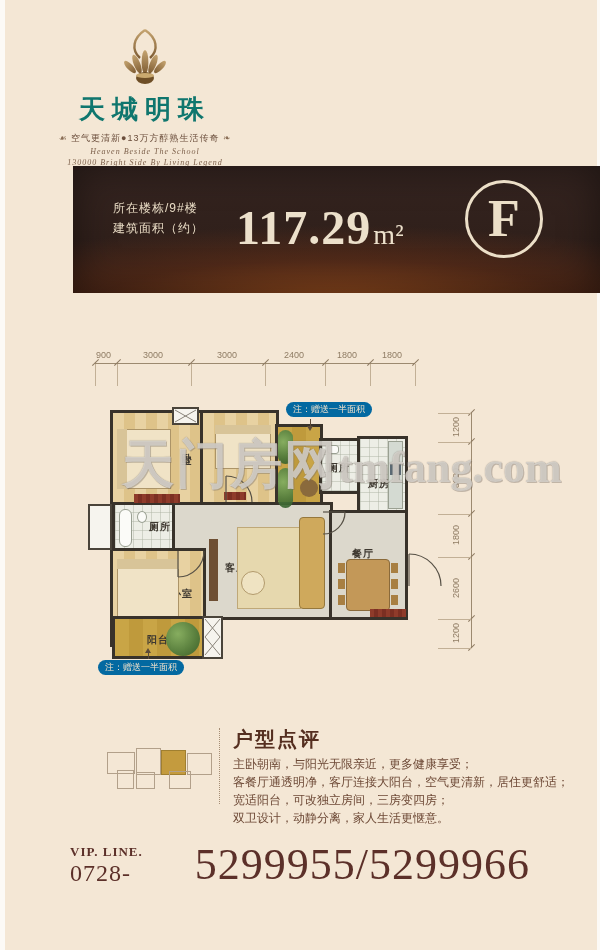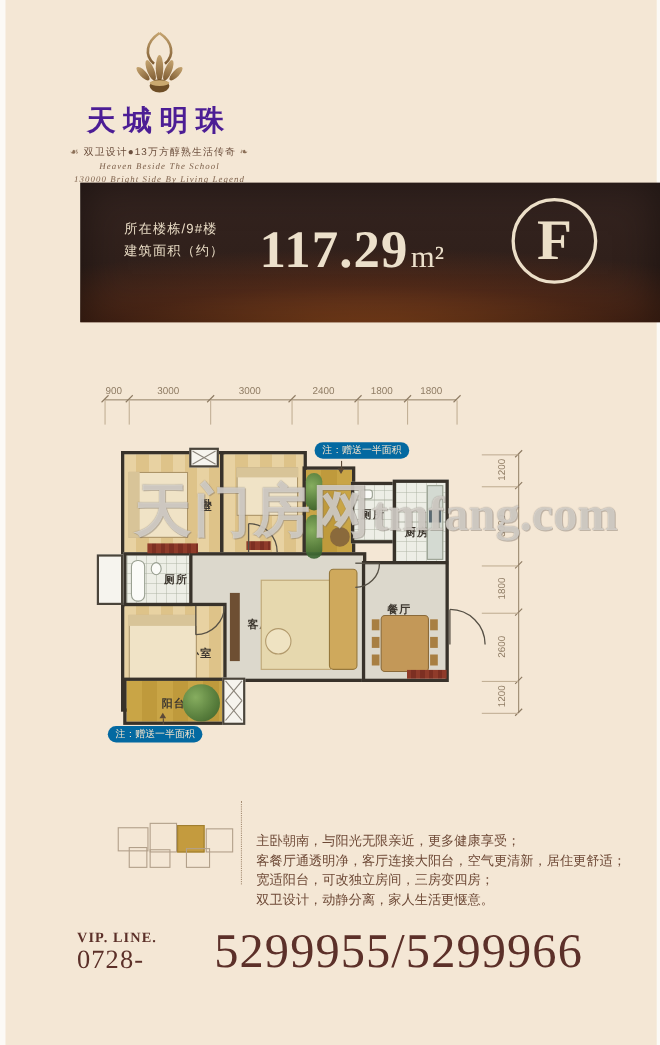--- a/index.html
+++ b/index.html
@@ -2,21 +2,21 @@
 <html><head>
 <meta charset="utf-8">
 <style>
   html,body{margin:0;padding:0;}
   body{width:600px;height:950px;background:#fff;font-family:"Liberation Sans","DejaVu Sans",sans-serif;}
   #page{position:relative;width:600px;height:950px;background:#f4e7d5;overflow:hidden;}
   .edge{position:absolute;top:0;bottom:0;background:#fcfaf6;}
   
   #logo-block{position:absolute;left:55px;top:28px;width:180px;text-align:center;}
   #crown{display:block;margin:0 auto;}
-  #logo-name{font-family:"Liberation Serif","DejaVu Serif",serif;font-size:26px;font-weight:bold;color:#4c1d95;letter-spacing:7px;margin-top:2px;}
+  #logo-name{font-family:"Liberation Serif","DejaVu Serif",serif;font-size:26px;font-weight:bold;color:#0f766e;letter-spacing:7px;margin-top:2px;}
   #tagline{font-size:9px;color:#6b4e3c;margin-top:5px;letter-spacing:1px;white-space:nowrap;}
   .flourish{color:#8a6e56;font-size:9px;}
   .script-line{font-family:"Liberation Serif","DejaVu Serif",serif;font-style:italic;font-size:8px;color:#7c5f49;margin-top:2px;letter-spacing:1px;}
   #ornament-row{font-size:9px;color:#8a6e56;margin-top:3px;}
   
   #banner{position:absolute;left:73px;top:166px;width:527px;height:127px;
     background:radial-gradient(120% 90% at 50% 108%, rgba(186,94,32,.75) 0%, rgba(122,56,24,.45) 38%, rgba(60,32,24,0) 68%),
                linear-gradient(180deg,#342420 0%,#30201b 55%,#2a1a16 100%);
     box-shadow:inset 0 0 40px rgba(0,0,0,.45);}
   #banner-left{position:absolute;left:40px;top:32px;color:#e9dcc5;}
@@ -95,21 +95,21 @@
         <ellipse cx="32" cy="34" rx="3.4" ry="12"></ellipse>
         <ellipse cx="24" cy="36" rx="3.2" ry="10" transform="rotate(-22 24 36)"></ellipse>
         <ellipse cx="40" cy="36" rx="3.2" ry="10" transform="rotate(22 40 36)"></ellipse>
         <ellipse cx="17" cy="39" rx="3" ry="8" transform="rotate(-44 17 39)"></ellipse>
         <ellipse cx="47" cy="39" rx="3" ry="8" transform="rotate(44 47 39)"></ellipse>
       </g>
       <ellipse cx="32" cy="50" rx="9" ry="6" fill="#6e4e26"></ellipse>
       <ellipse cx="32" cy="47.5" rx="9" ry="2.6" fill="#caa96f"></ellipse>
     </svg>
     <div id="logo-name">天城明珠</div>
-    <div id="tagline"><span class="flourish">☙</span> <span>双卫设计●13万方醇熟生活传奇</span> <span class="flourish">❧</span></div>
+    <div id="tagline"><span class="flourish">☙</span> <span>空气更清新●13万方醇熟生活传奇</span> <span class="flourish">❧</span></div>
     <div class="script-line">Heaven Beside The School</div>
     <div class="script-line">130000 Bright Side By Living Legend</div>
     <div id="ornament-row">❦❦</div>
   </div>
 
   <div id="banner">
     <div id="banner-left">
       <div class="bl-line">所在楼栋/9#楼</div>
       <div class="bl-line">建筑面积（约）</div>
     </div>
@@ -267,20 +267,21 @@
   <div id="keyplan">
     <div class="kp" style="left:4px;top:8px;width:26px;height:20px;"></div>
     <div class="kp" style="left:33px;top:4px;width:23px;height:25px;"></div>
     <div class="kp hl" style="left:58px;top:6px;width:23px;height:23px;"></div>
     <div class="kp" style="left:84px;top:9px;width:23px;height:20px;"></div>
     <div class="kp" style="left:14px;top:26px;width:15px;height:17px;"></div>
     <div class="kp" style="left:33px;top:28px;width:17px;height:15px;"></div>
     <div class="kp" style="left:66px;top:27px;width:20px;height:16px;"></div>
   </div>
   <div id="divider"></div>
+  <div id="review-title">户型点评</div>
   <div id="review-lines">
     <div>主卧朝南，与阳光无限亲近，更多健康享受；</div>
     <div>客餐厅通透明净，客厅连接大阳台，空气更清新，居住更舒适；</div>
     <div>宽适阳台，可改独立房间，三房变四房；</div>
     <div>双卫设计，动静分离，家人生活更惬意。</div>
   </div>
 
   <div id="phone">
     <span id="phone-left">
       <div id="vip-label">VIP. LINE.</div>

